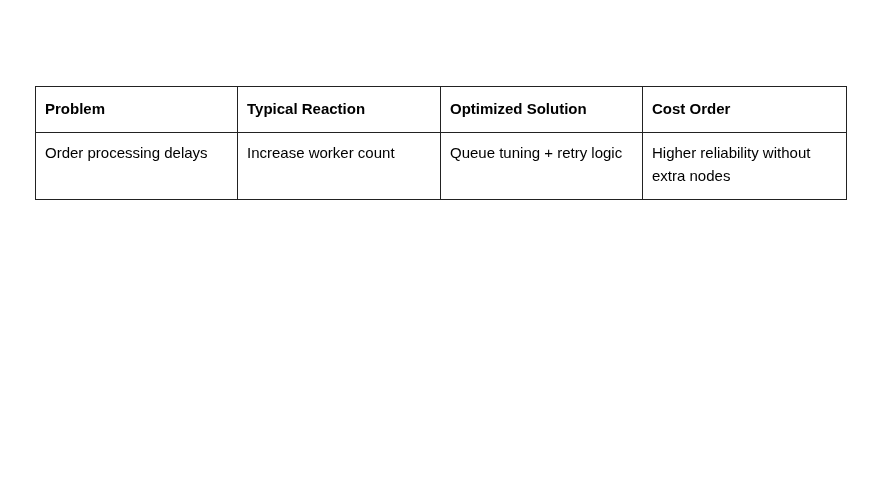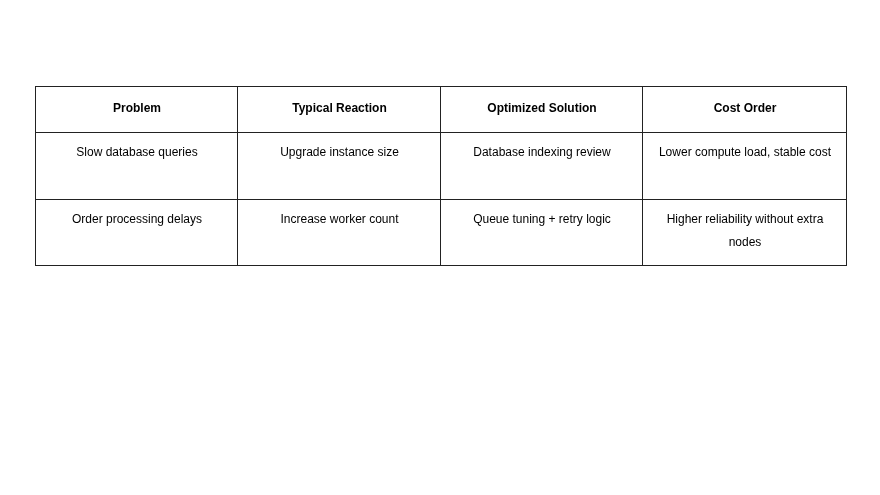--- a/index.html
+++ b/index.html
@@ -24,24 +24,24 @@
     border-collapse: collapse;
     table-layout: fixed;
     width: 811px;
   }
   col.c1 { width: 202px; }
   col.c2 { width: 203px; }
   col.c3 { width: 202px; }
   col.c4 { width: 204px; }
   th, td {
     border: 1.3px solid #222222;
-    text-align: center;
+    text-align: left;
     vertical-align: top;
     padding: 8px 8px 0 9px;
-    font-size: 12px;
+    font-size: 15px;
     line-height: 23px;
     box-sizing: border-box;
   }
   th {
     font-weight: bold;
     height: 46px;
     padding-top: 10px;
   }
   td {
     height: 66.5px;
@@ -61,26 +61,20 @@
     <thead>
       <tr>
         <th>Problem</th>
         <th>Typical Reaction</th>
         <th>Optimized Solution</th>
         <th>Cost Order</th>
       </tr>
     </thead>
     <tbody>
       <tr>
-        <td>Slow database queries</td>
-        <td>Upgrade instance size</td>
-        <td>Database indexing review</td>
-        <td>Lower compute load, stable cost</td>
-      </tr>
-      <tr>
         <td>Order processing delays</td>
         <td>Increase worker count</td>
         <td>Queue tuning + retry logic</td>
         <td>Higher reliability without extra nodes</td>
       </tr>
     </tbody>
   </table>
 </div>
 
 </body></html>

